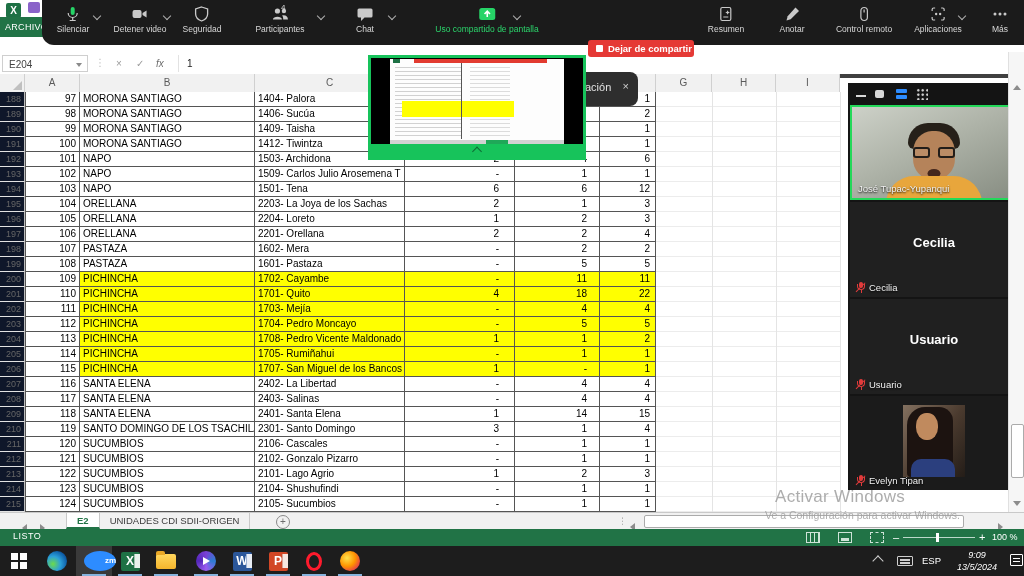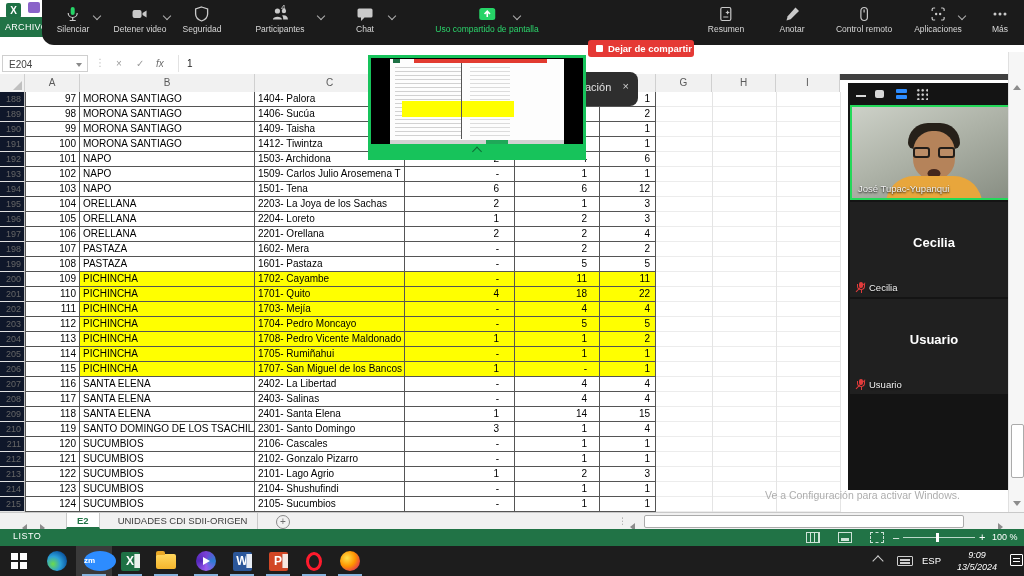--- a/index.html
+++ b/index.html
@@ -9,21 +9,21 @@
 
   
   #titlebar{left:0;top:0;width:1024px;height:52px;background:#fff;z-index:1;}
   #xl-icon{left:6px;top:3px;width:15px;height:15px;background:#1e7145;border-radius:2px;color:#fff;
     font-size:10px;font-weight:bold;text-align:center;line-height:15px;}
   #qat-icon{left:28px;top:2px;width:12px;height:11px;background:#8a63c9;border-radius:2px;}
   #archivo{left:0;top:17px;width:58px;height:20px;background:#217346;color:#fff;font-size:9px;
     line-height:20px;padding-left:5px;box-sizing:border-box;letter-spacing:.3px;}
 
   
-  #formulabar{left:0;top:52px;width:1024px;height:22px;background:#fff;border-bottom:6px solid #404040;z-index:1;}
+  #formulabar{left:0;top:52px;width:1024px;height:22px;background:#fff;border-bottom:4px solid #404040;z-index:1;}
   #namebox{left:2px;top:3px;width:86px;height:17px;border:1px solid #cfcfcf;background:#fff;
     font-size:10px;color:#444;line-height:17px;padding-left:6px;box-sizing:border-box;}
   #namebox .nb-arrow{position:absolute;right:5px;top:7px;width:0;height:0;border-left:3.5px solid transparent;
     border-right:3.5px solid transparent;border-top:4px solid #8a8a8a;}
   #fb-sep{left:95px;top:5px;font-size:10px;color:#bdbdbd;}
   .fb-btn{top:3px;height:17px;font-size:10px;color:#9b9b9b;line-height:17px;}
   #fb-x{left:116px;}#fb-ck{left:136px;}#fb-fx{left:156px;font-style:italic;color:#6f6f6f;}
   #fb-input{left:178px;top:3px;width:826px;height:17px;border-left:1px solid #e2e2e2;font-size:10px;
     color:#222;line-height:17px;padding-left:8px;box-sizing:border-box;}
   #fb-chev{left:1011px;top:8px;}
@@ -57,21 +57,21 @@
   .sb-btn{position:absolute;left:2px;width:12px;height:12px;background:#f6f6f6;text-align:center;}
   .tri-up{display:inline-block;width:0;height:0;border-left:4px solid transparent;border-right:4px solid transparent;border-bottom:5px solid #8c8c8c;margin-top:3px;}
   .tri-dn{display:inline-block;width:0;height:0;border-left:4px solid transparent;border-right:4px solid transparent;border-top:5px solid #8c8c8c;margin-top:4px;}
   .tri-lf{display:inline-block;width:0;height:0;border-top:4px solid transparent;border-bottom:4px solid transparent;border-right:5px solid #8c8c8c;}
   .tri-rt{display:inline-block;width:0;height:0;border-top:4px solid transparent;border-bottom:4px solid transparent;border-left:5px solid #8c8c8c;}
   #vthumb{position:absolute;left:2px;top:372px;width:11px;height:52px;background:#fff;border:1px solid #ababab;border-radius:2px;}
 
   
   #tabbar{left:0;top:512px;width:1024px;height:17px;background:#f1f1f1;border-top:1px solid #c9c9c9;z-index:2;box-sizing:border-box;}
   .tabnav{position:absolute;top:5px;}
-  #sheettabs{position:absolute;left:66px;top:0;height:16px;display:flex;gap:8px;}
+  #sheettabs{position:absolute;left:66px;top:0;height:16px;display:flex;}
   .stab{height:16px;padding:0 10px;font-size:9.5px;line-height:16px;color:#3c3c3c;border-right:1px solid #c9c9c9;box-sizing:border-box;background:#f1f1f1;}
   .stab.active{background:#fff;color:#217346;font-weight:bold;border-bottom:2px solid #217346;border-left:1px solid #c9c9c9;}
   #addsheet{position:absolute;left:276px;top:2px;width:12px;height:12px;border:1px solid #8a8a8a;border-radius:50%;
     color:#6d6d6d;font-size:10px;line-height:11px;text-align:center;}
   #tab-dots{position:absolute;left:618px;top:3px;font-size:9px;color:#9a9a9a;}
   #hscroll-left{left:630px;top:4px;}
   #hscroll{position:absolute;left:642px;top:2px;width:352px;height:12px;background:#f1f1f1;}
   #hthumb{position:absolute;left:2px;top:0px;width:318px;height:11px;background:#fff;border:1px solid #ababab;border-radius:2px;}
   #hscroll-right{left:998px;top:4px;}
 
@@ -166,21 +166,21 @@
   
   #taskbar{left:0;top:546px;width:1024px;height:30px;background:#1d1d1d;z-index:40;}
   .tb-app{position:absolute;top:4px;width:22px;height:22px;}
   .tb-underline{position:absolute;top:27.5px;height:2px;background:#86b3dd;}
   #app-hl{position:absolute;left:76px;top:0;width:36px;height:30px;background:#3a3a3a;}
   .ic-start{position:relative;width:16px;height:16px;margin:3px;}
   .ic-start i{position:absolute;width:7px;height:7px;background:#fff;}
   .ic-start i:nth-child(1){left:0;top:0;}.ic-start i:nth-child(2){right:0;top:0;}
   .ic-start i:nth-child(3){left:0;bottom:0;}.ic-start i:nth-child(4){right:0;bottom:0;}
   .ic-edge{width:20px;height:20px;margin:1px;border-radius:50%;background:radial-gradient(circle at 30% 65%,#6cdb4a 0%,#2b9fd8 40%,#0c59a4 75%,#35c1f1 100%);}
-  .ic-zoom{width:32px;height:20px;margin:1px;border-radius:50%;background:#2d8cff;color:#fff;font-size:8px;font-weight:bold;text-align:left;line-height:20px;}
+  .ic-zoom{width:32px;height:20px;margin:1px;border-radius:50%;background:#2d8cff;color:#fff;font-size:8px;font-weight:bold;text-align:right;line-height:20px;}
   .ic-excel{width:19px;height:19px;margin:1.5px;background:#1e7145;border-radius:2px;color:#fff;font-weight:bold;font-size:12px;text-align:center;line-height:19px;}
   .ic-excel:after{content:"";position:absolute;right:1px;top:4px;width:5px;height:14px;background:#e8f1ec;border-left:1px solid #9fc3af;}
   .ic-folder{position:relative;width:20px;height:15px;margin:4px 1px;background:linear-gradient(#ffd75e,#f5b52c);border-radius:2px;}
   .ic-folder:before{content:"";position:absolute;left:0;top:-3px;width:9px;height:4px;background:#e9a827;border-radius:2px 2px 0 0;}
   .ic-media{position:relative;width:20px;height:20px;margin:1px;border-radius:50%;background:conic-gradient(#7b3fd4,#2d7dd2,#9a5cf0,#5326b8,#7b3fd4);}
   .ic-media:after{content:"";position:absolute;left:7px;top:6px;width:0;height:0;border-top:4px solid transparent;border-bottom:4px solid transparent;border-left:7px solid #fff;}
   .ic-word{width:19px;height:19px;margin:1.5px;background:#2b579a;border-radius:2px;color:#fff;font-weight:bold;font-size:12px;text-align:center;line-height:19px;}
   .ic-word:after{content:"";position:absolute;right:1px;top:4px;width:5px;height:14px;background:#e8edf5;border-left:1px solid #9db3d4;}
   .ic-ppt{width:19px;height:19px;margin:1.5px;background:#d24726;border-radius:2px;color:#fff;font-weight:bold;font-size:12px;text-align:center;line-height:19px;}
   .ic-ppt:after{content:"";position:absolute;right:1px;top:4px;width:5px;height:14px;background:#f7e6e0;border-left:1px solid #d9a294;}
@@ -708,23 +708,40 @@
         <div class="nm-label">
           <span class="mic-off">
             <span class="body"></span>
             <span class="arc"></span>
             <span class="stem"></span>
             <span class="slash"></span>
           </span>
           <span>Usuario</span>
         </div>
       </div>
+      <div class="tile" id="tile-3">
+        <div class="photo">
+          <div class="ph-hair"></div>
+          <div class="ph-face"></div>
+          <div class="ph-top"></div>
+        </div>
+        <div class="nm-label">
+          <span class="mic-off">
+            <span class="body"></span>
+            <span class="arc"></span>
+            <span class="stem"></span>
+            <span class="slash"></span>
+          </span>
+          <span>Evelyn Tipan</span>
+        </div>
+      </div>
     </div>
 
   <div id="watermark" class="abs">
+    <div id="wm1">Activar Windows</div>
     <div id="wm2">Ve a Configuración para activar Windows.</div>
   </div>
 
   <div id="taskbar" class="abs">
     <div id="app-hl"></div>
     <span id="tray-chevron"></span>
     <span id="tray-kb"></span>
     <span id="tray-lang">ESP</span>
     <div id="tray-clock">
       <div>9:09</div>

